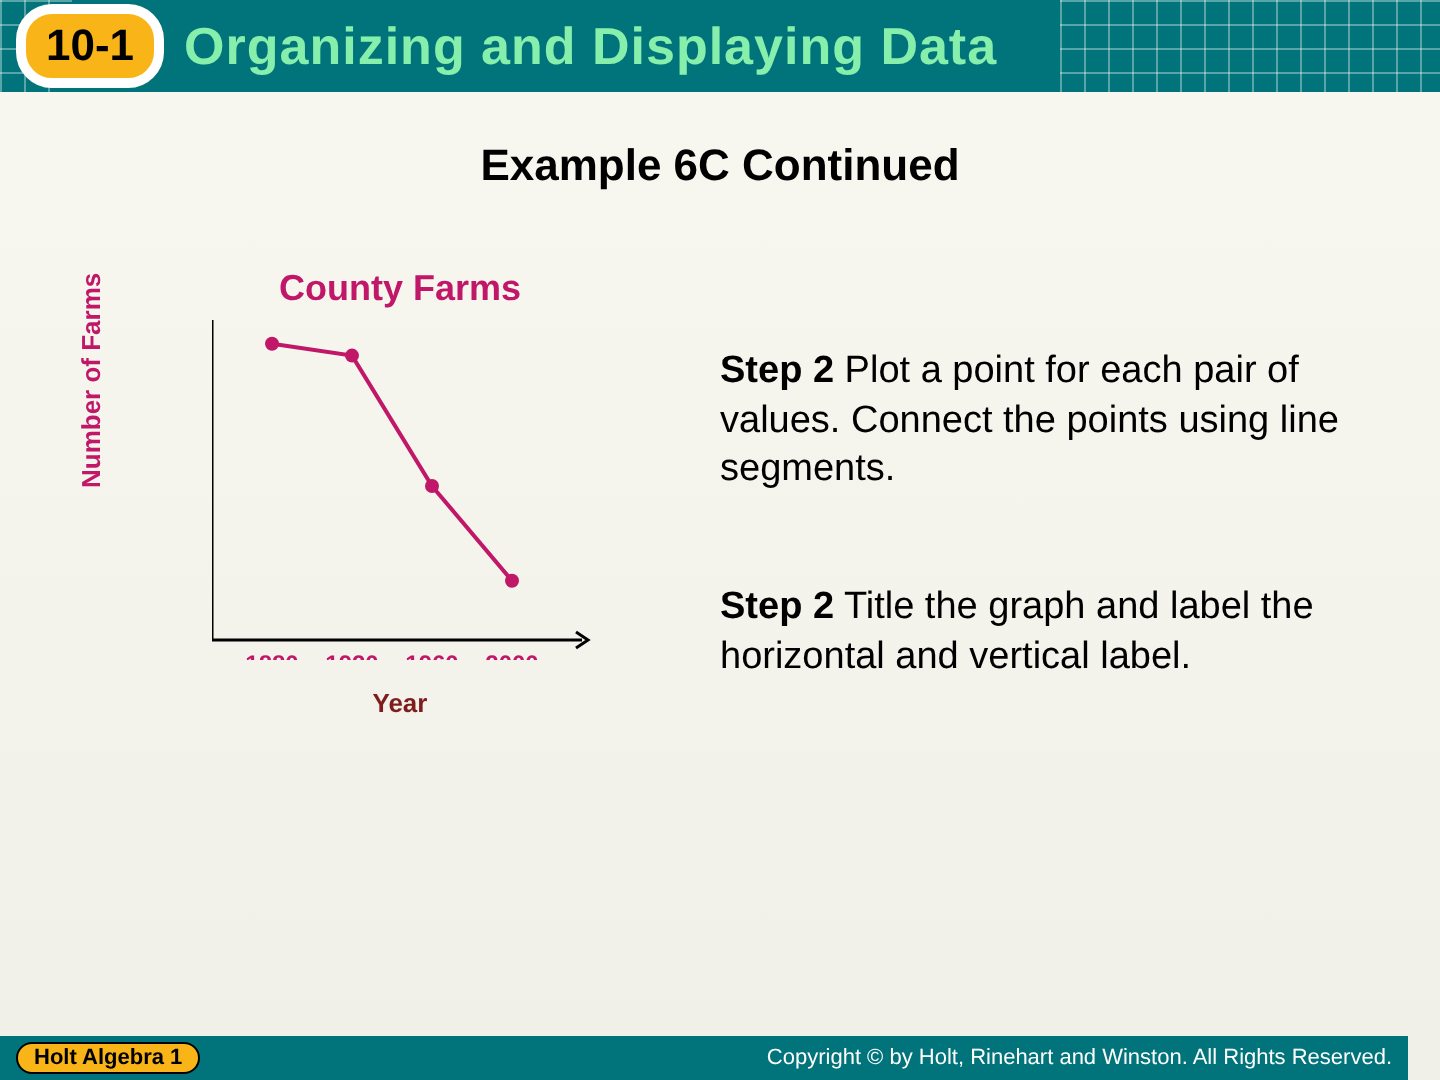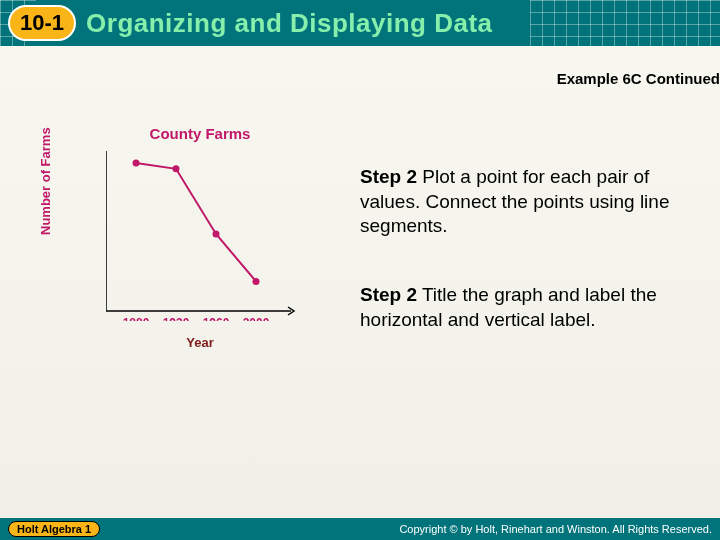--- a/index.html
+++ b/index.html
@@ -28,42 +28,42 @@
   }
   .header-grid-right {
     position: absolute;
     right: 0; top: 0; width: 190px; height: 46px;
     background-image:
       repeating-linear-gradient(to right, rgba(255,255,255,0.35) 0 1px, transparent 1px 12px),
       repeating-linear-gradient(to bottom, rgba(255,255,255,0.35) 0 1px, transparent 1px 12px);
   }
   .badge {
     background: #f9b418;
-    border: 2px solid #ffffff;
+    border: 5px solid #ffffff;
     border-radius: 18px;
     padding: 3px 10px;
     font-weight: 900;
     font-size: 22px;
     color: #000;
     margin-right: 10px;
     font-family: "Arial Black", Arial, sans-serif;
     z-index: 2;
   }
   .header-title {
     color: #86efac;
     font-weight: 900;
     font-size: 26px;
     font-family: "Arial Black", Verdana, sans-serif;
     letter-spacing: 0.5px;
     z-index: 2;
   }
   .subtitle {
-    text-align: right;
+    text-align: center;
     font-weight: 900;
-    font-size: 15px;
+    font-size: 22px;
     margin-top: 24px;
     font-family: "Arial Black", Verdana, sans-serif;
   }
   .content {
     display: flex;
     margin-top: 38px;
     padding: 0 28px 0 50px;
     gap: 30px;
   }
   .chart-wrap {
@@ -72,21 +72,21 @@
   .text-col {
     flex: 1;
     font-size: 19px;
     line-height: 1.3;
     margin-top: 40px;
   }
   .step-block { margin-bottom: 44px; }
   .step-label { font-weight: 900; }
   .footer {
     position: absolute;
-    bottom: 0; left: 0; right: 0;
+    bottom: 0; left: 0; right: 16px;
     height: 22px;
     background: #00747a;
     display: flex;
     align-items: center;
     justify-content: space-between;
     padding: 0 8px;
   }
   .footer-left {
     background: #f9b418;
     border: 1.5px solid #000;
@@ -104,21 +104,21 @@
   
   .chart {
     position: relative;
     width: 270px;
     height: 250px;
   }
   .chart-title {
     text-align: center;
     color: #c01768;
     font-weight: bold;
-    font-size: 15px;
+    font-size: 18px;
     margin-bottom: 6px;
     margin-left: 30px;
     font-family: Arial, sans-serif;
   }
   .ylabel {
     position: absolute;
     left: -12px; top: 110px;
     transform: rotate(-90deg);
     transform-origin: left top;
     color: #c01768;

